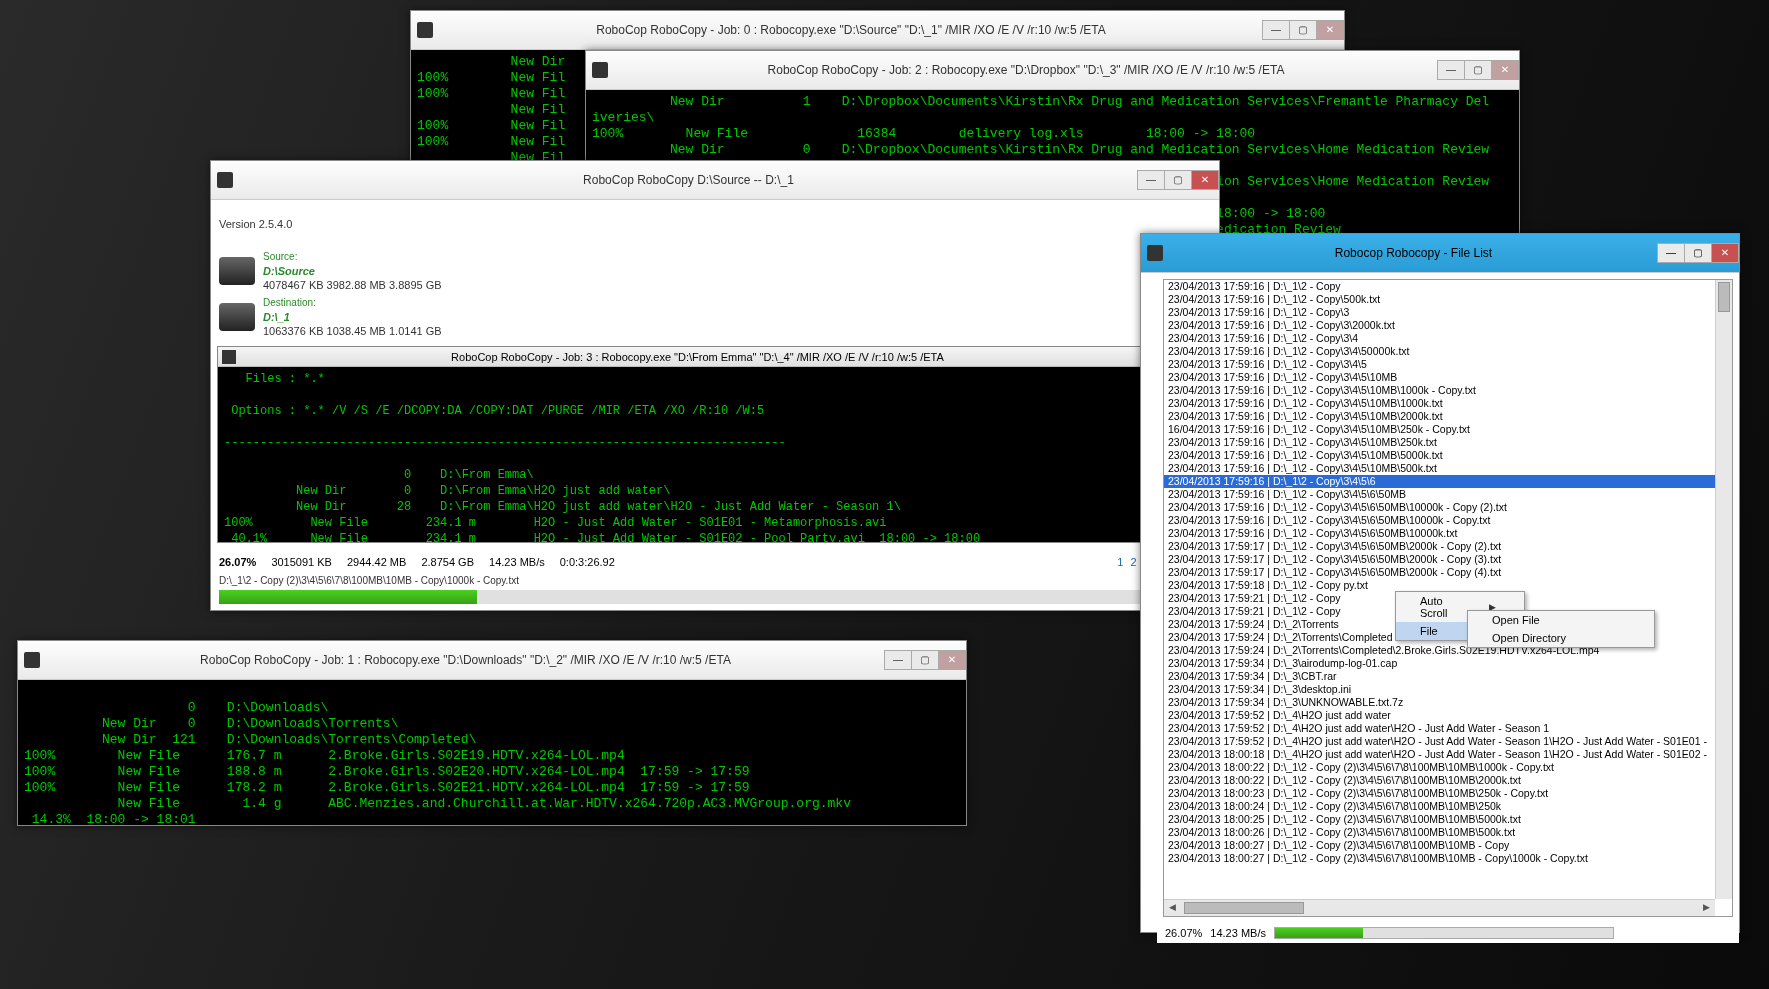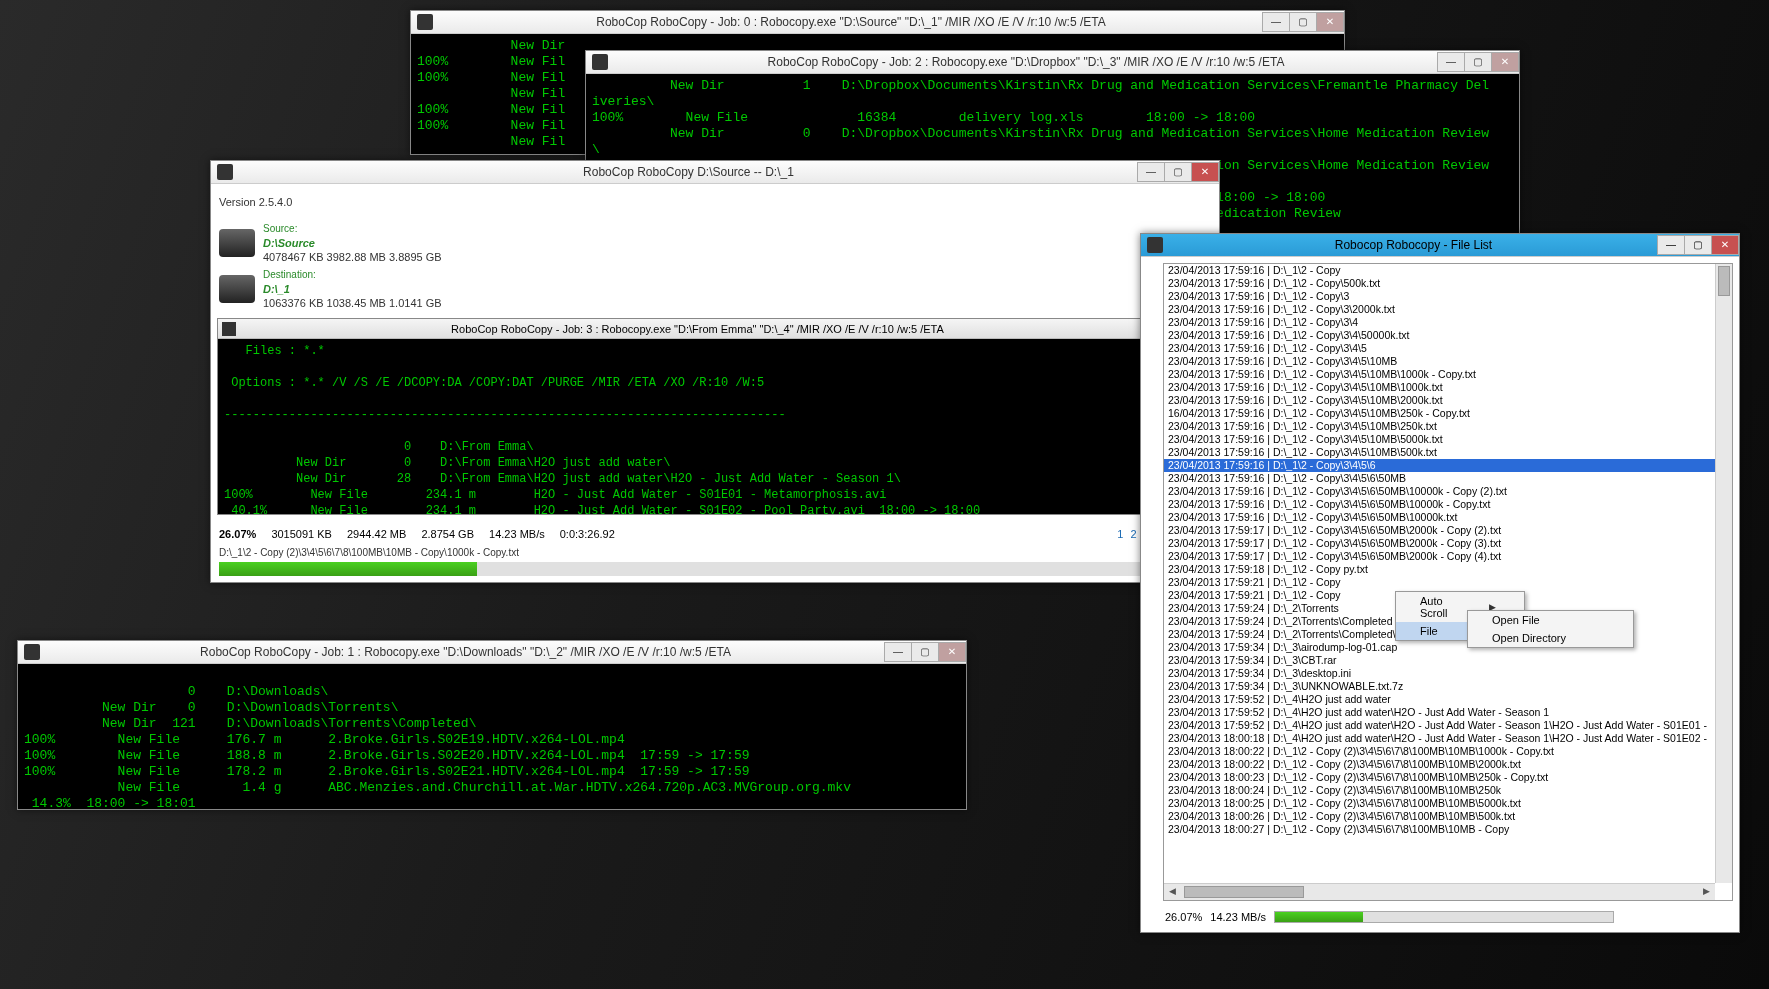--- a/index.html
+++ b/index.html
@@ -11,21 +11,21 @@
   position: relative;
   overflow: hidden;
 }
 .window {
   position: absolute;
   background: #fff;
   border: 1px solid #888;
   box-shadow: 0 0 8px rgba(0,0,0,0.5);
 }
 .titlebar {
-  height: 23px;
+  height: 39px;
   background: linear-gradient(#fdfdfd, #eaeaea);
   border-bottom: 1px solid #ccc;
   display: flex;
   align-items: center;
   font-size: 12px;
   color: #333;
 }
 .titlebar.blue {
   background: linear-gradient(#3ab0e8, #2a9bd6);
   color: #000;
@@ -61,21 +61,21 @@
   background: #000;
   color: #00c800;
   font-family: "Consolas", "Courier New", monospace;
   font-size: 13px;
   line-height: 16px;
   padding: 4px 6px;
   white-space: pre;
   overflow: hidden;
 }
 .main-body { background: #fff; }
-.version { font-size: 11px; color: #333; padding: 12px 8px; }
+.version { font-size: 11px; color: #333; padding: 18px 8px; }
 .drive-row { display: flex; align-items: center; padding: 2px 8px; }
 .drive-icon {
   width: 36px;
   height: 28px;
   background: linear-gradient(#666, #222);
   border-radius: 4px;
   margin-right: 8px;
 }
 .drive-info { font-size: 11px; line-height: 14px; }
 .drive-label-green { color: #2a8a2a; font-weight: bold; font-style: italic; }
@@ -405,20 +405,21 @@
           <div>23/04/2013 17:59:52 | D:\_4\H2O just add water\H2O - Just Add Water - Season 1</div>
           <div>23/04/2013 17:59:52 | D:\_4\H2O just add water\H2O - Just Add Water - Season 1\H2O - Just Add Water - S01E01 -</div>
           <div>23/04/2013 18:00:18 | D:\_4\H2O just add water\H2O - Just Add Water - Season 1\H2O - Just Add Water - S01E02 -</div>
           <div>23/04/2013 18:00:22 | D:\_1\2 - Copy (2)\3\4\5\6\7\8\100MB\10MB\1000k - Copy.txt</div>
           <div>23/04/2013 18:00:22 | D:\_1\2 - Copy (2)\3\4\5\6\7\8\100MB\10MB\2000k.txt</div>
           <div>23/04/2013 18:00:23 | D:\_1\2 - Copy (2)\3\4\5\6\7\8\100MB\10MB\250k - Copy.txt</div>
           <div>23/04/2013 18:00:24 | D:\_1\2 - Copy (2)\3\4\5\6\7\8\100MB\10MB\250k</div>
           <div>23/04/2013 18:00:25 | D:\_1\2 - Copy (2)\3\4\5\6\7\8\100MB\10MB\5000k.txt</div>
           <div>23/04/2013 18:00:26 | D:\_1\2 - Copy (2)\3\4\5\6\7\8\100MB\10MB\500k.txt</div>
           <div>23/04/2013 18:00:27 | D:\_1\2 - Copy (2)\3\4\5\6\7\8\100MB\10MB - Copy</div>
+          <div>23/04/2013 18:00:27 | D:\_1\2 - Copy (2)\3\4\5\6\7\8\100MB\10MB - Copy\1000k - Copy.txt</div>
         </div>
       <div class="scroll-v">
           <div class="thumb"></div>
         </div>
       <div class="scroll-h">
         <div class="arrow-l">◀</div>
         <div class="thumb" style="left:20px;"></div>
         <div class="arrow-r">▶</div>
       </div>
     </div>
@@ -435,20 +436,20 @@
 <div class="context-menu" style="left:1395px; top:591px; width:130px;">
   <div class="item">
     <span>Auto Scroll</span>
     <span class="arrow">▶</span>
   </div>
   <div class="item hover">
     <span>File</span>
     <span class="arrow">▶</span>
   </div>
 </div>
-<div class="context-menu" style="left:1467px; top:610px; width:167px;">
+<div class="context-menu" style="left:1467px; top:610px; width:188px;">
   <div class="item">
     <span>Open File</span>
   </div>
   <div class="item">
     <span>Open Directory</span>
   </div>
 </div>
 
 </body></html>

